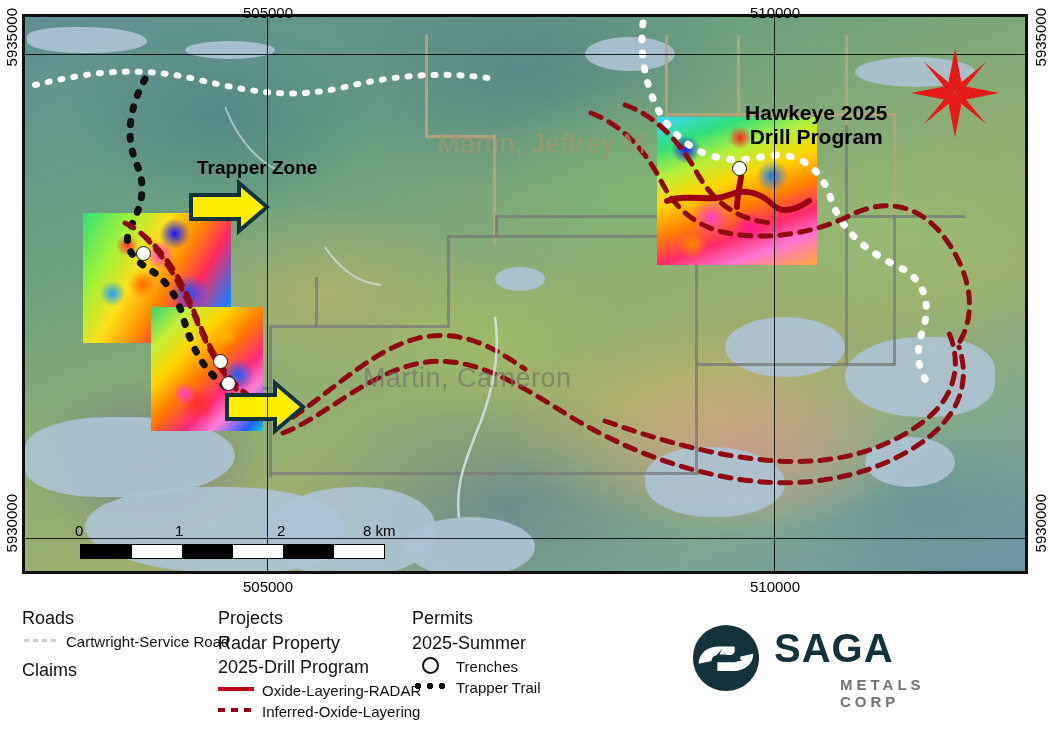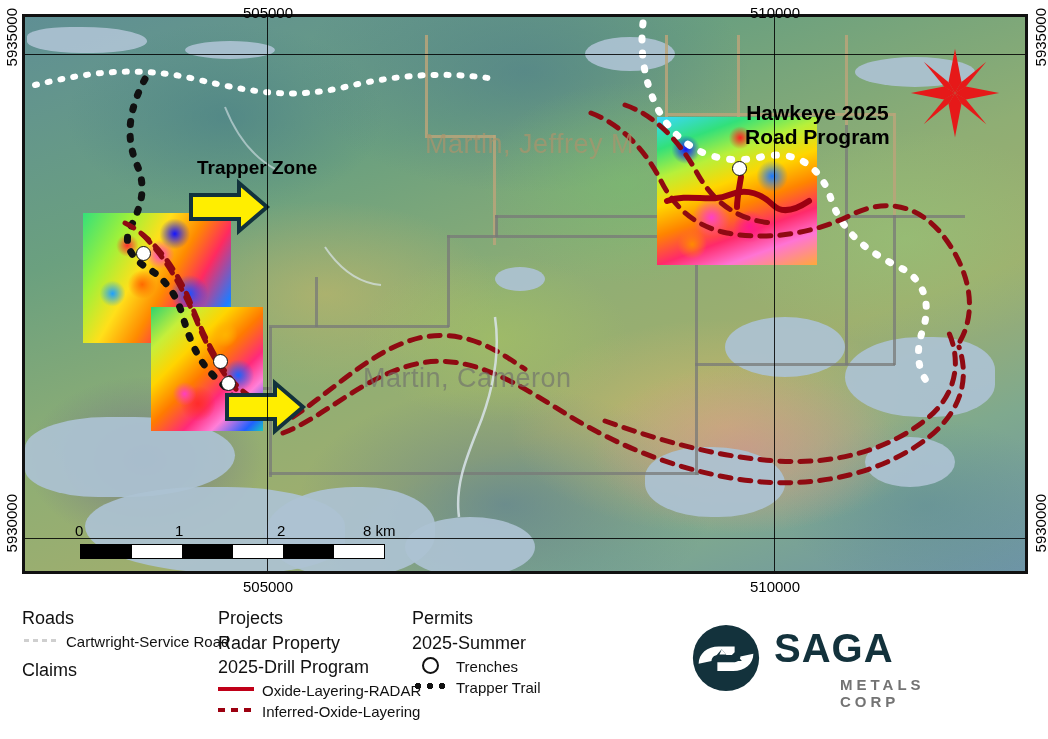--- a/index.html
+++ b/index.html
@@ -258,26 +258,26 @@
         <g>
           <path d="M202,378 L250,378 L250,366 L278,390 L250,414 L250,402 L202,402 Z" fill="#ffee00" stroke="#12323c" stroke-width="4" stroke-linejoin="miter"></path>
         </g>
       </svg>
 
       <div class="trench" style="left:111px;top:229px;"></div>
       <div class="trench" style="left:188px;top:337px;"></div>
       <div class="trench" style="left:196px;top:359px;"></div>
       <div class="trench" style="left:707px;top:144px;"></div>
 
-      <div class="map-claim-label tan" style="left:400px;top:112px;">Martin, Jeffrey M</div>
+      <div class="map-claim-label tan" style="left:412px;top:112px;">Martin, Jeffrey M</div>
       <div class="map-claim-label" style="left:338px;top:346px;">Martin, Cameron</div>
 
       <div class="map-title" style="left:720px;top:84px;">
         <div>Hawkeye 2025</div>
-        <div>Road Program</div>
+        <div>Drill Program</div>
       </div>
       <div class="zone-label" style="left:172px;top:140px;">Trapper Zone</div>
 
       <div class="grid-v" style="left:242px;"></div>
       <div class="grid-v" style="left:749px;"></div>
       <div class="grid-h" style="top:37px;"></div>
       <div class="grid-h" style="top:521px;"></div>
 
       <div class="scale-tick" style="left:50px;">0</div>
       <div class="scale-tick" style="left:150px;">1</div>

